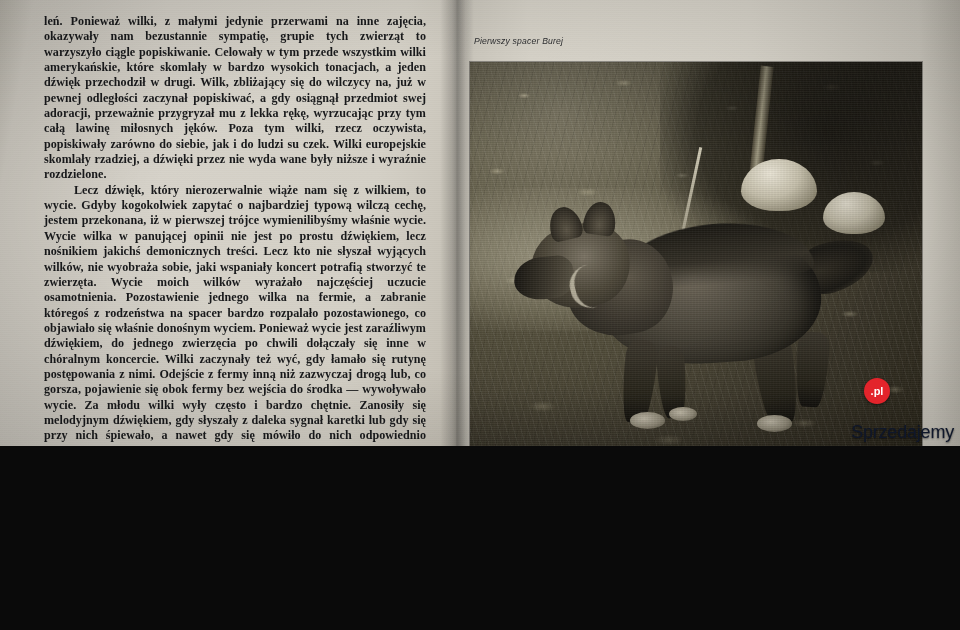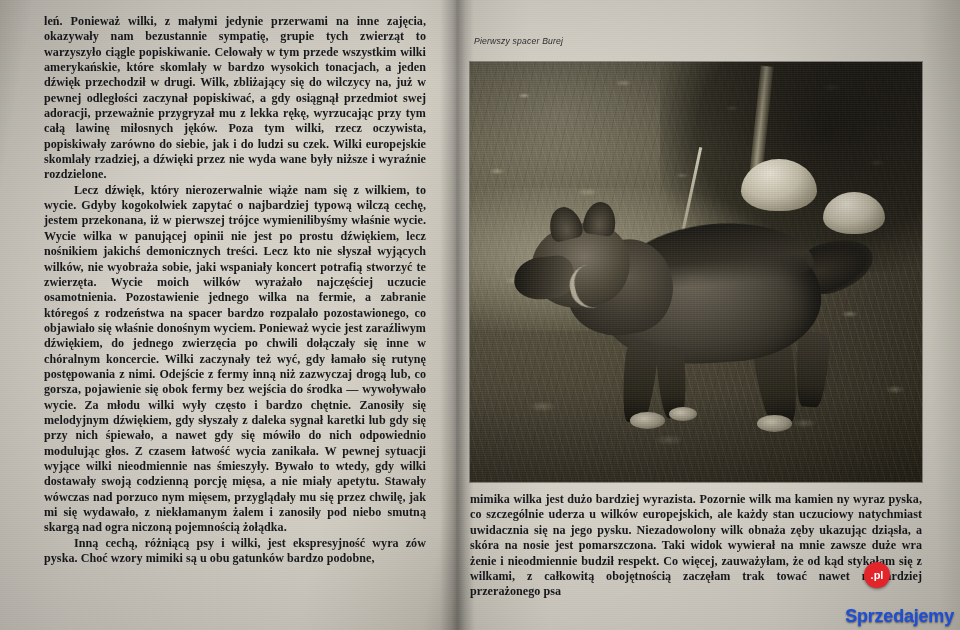--- a/index.html
+++ b/index.html
@@ -3,21 +3,21 @@
 <meta charset="utf-8">
 <style>
   html, body {
     margin: 0;
     padding: 0;
     background: #0a0a0a;
   }
   .page {
     position: relative;
     width: 960px;
-    height: 630px;
+    height: 446px;
     overflow: hidden;
     background: #c9c5bd;
     font-family: "Liberation Serif", serif;
   }
   
   .paper-left, .paper-right {
     position: absolute;
     top: 0;
     height: 630px;
   }
@@ -307,22 +307,22 @@
     position: absolute;
     right: 6px;
     bottom: 3px;
     display: flex;
     align-items: center;
     gap: 5px;
     font-family: "Liberation Sans", sans-serif;
   }
   .wm-text {
     font-size: 18px;
-    font-weight: 700;
-    color: #1d4ed8;
+    font-weight: 400;
+    color: #0f172a;
     text-shadow: 0 1px 2px rgba(0,0,0,0.55);
     letter-spacing: -0.2px;
   }
   .wm-badge {
     position: absolute;
     right: 70px;
     bottom: 42px;
     width: 26px;
     height: 26px;
     border-radius: 50%;

